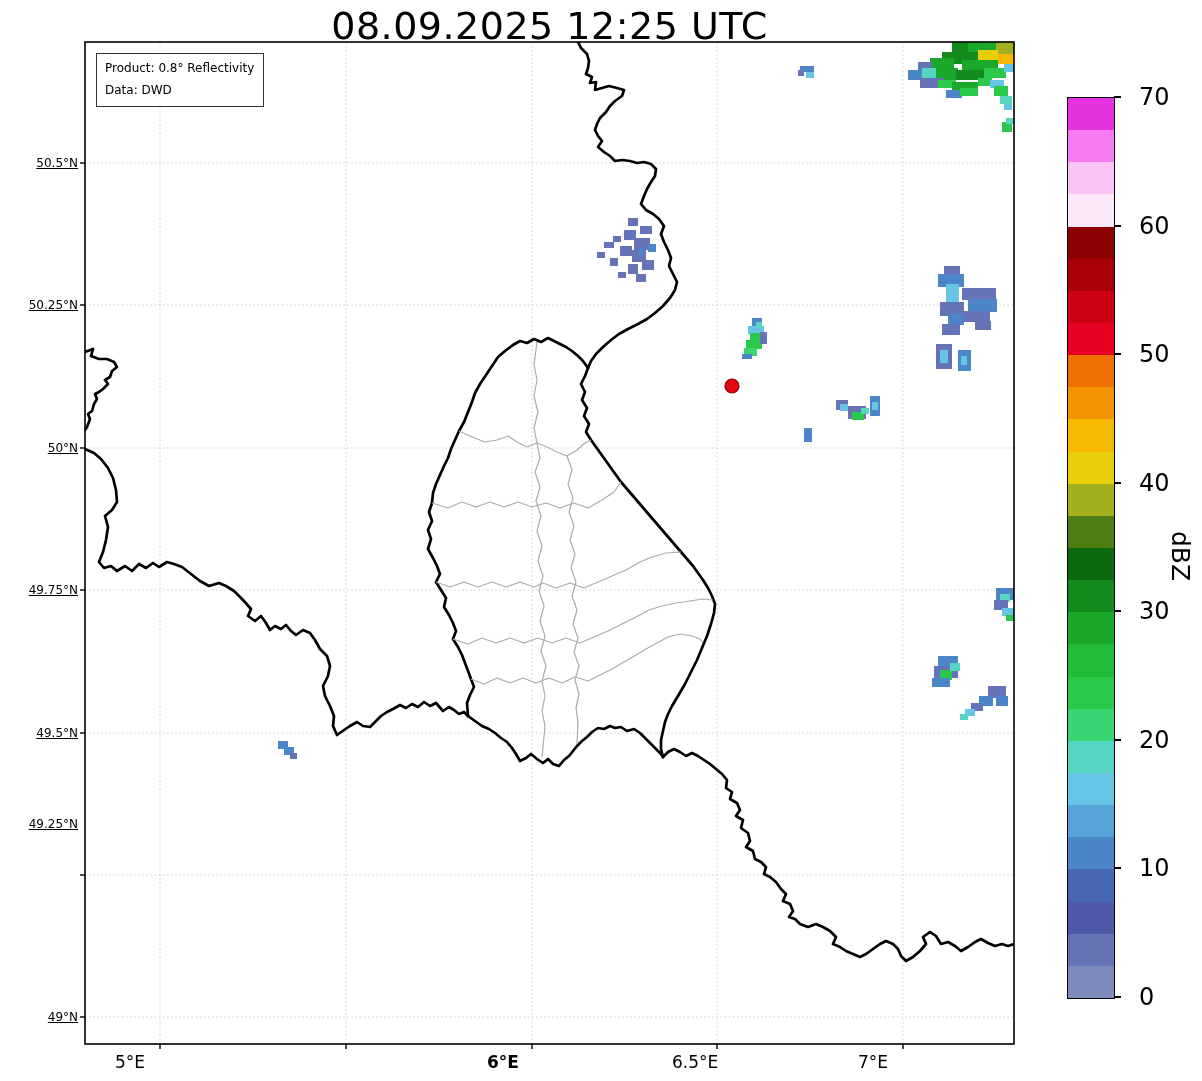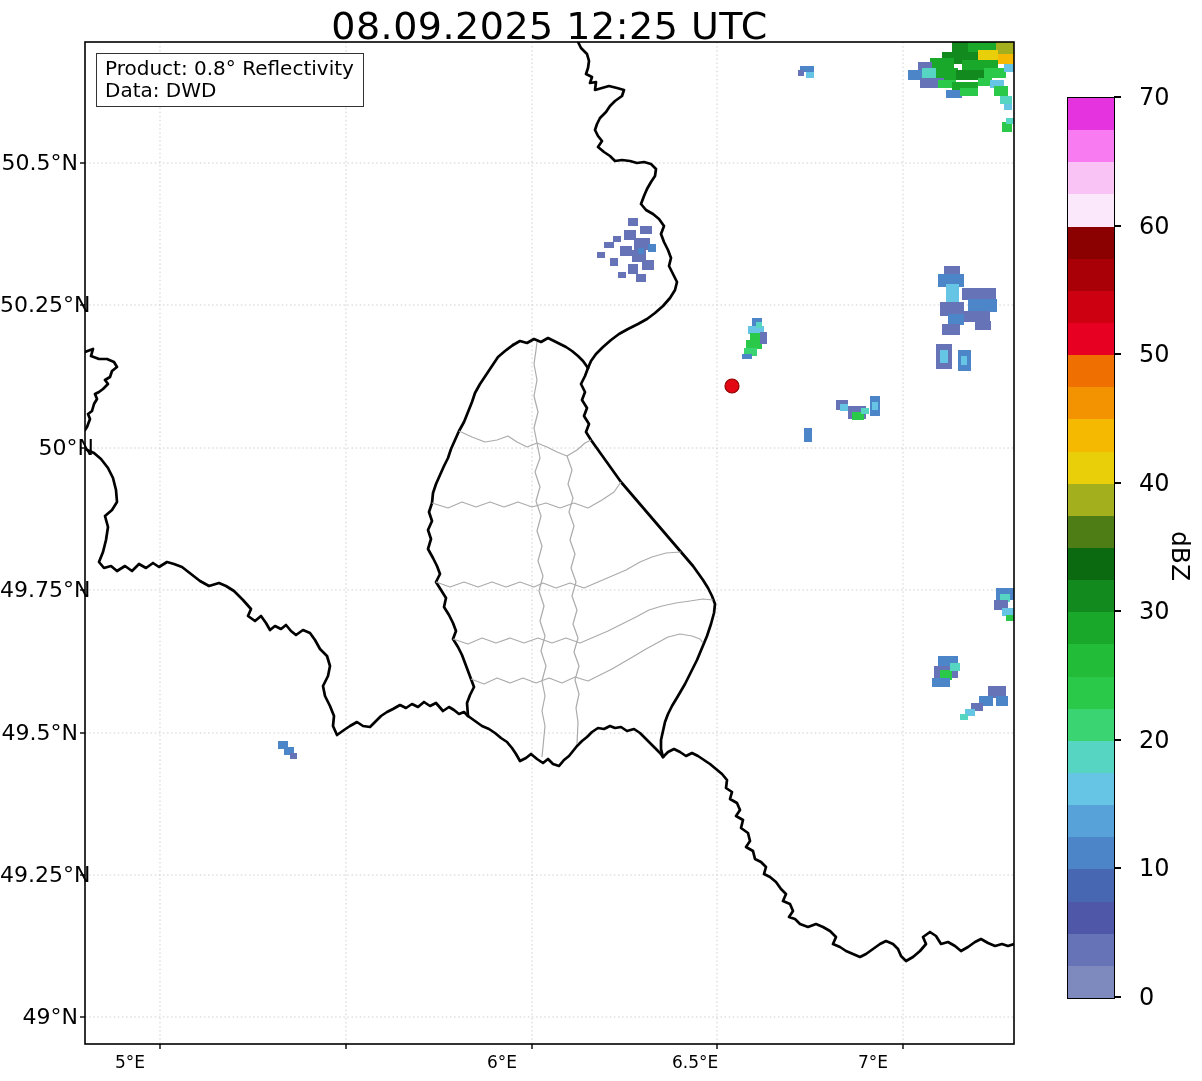--- a/index.html
+++ b/index.html
@@ -1,21 +1,21 @@
 <!DOCTYPE html>
 <html><head>
 <meta charset="utf-8">
 <style>
   html,body{margin:0;padding:0;background:#ffffff;}
   body{width:1202px;height:1081px;position:relative;font-family:"DejaVu Sans",sans-serif;color:#000;overflow:hidden;}
   .title{position:absolute;left:85px;top:4px;width:929px;text-align:center;font-size:38px;letter-spacing:0.5px;}
   .infobox{position:absolute;left:96px;top:53px;background:#fff;border:1.2px solid #333;padding:3px 9px 5px 8px;z-index:5;}
-  .infobox div{font-size:20px;line-height:22px;white-space:nowrap;}
+  .infobox div{font-size:12px;line-height:22px;white-space:nowrap;}
   svg#map-svg{position:absolute;left:0;top:0;}
-  .ylab{position:absolute;left:0;width:78px;text-align:right;font-size:22px;line-height:24px;}
+  .ylab{position:absolute;left:0;width:78px;text-align:right;font-size:12px;line-height:24px;text-decoration:underline;}
   .xlab{position:absolute;width:90px;text-align:left;font-size:17px;line-height:24px;}
   .cbar{position:absolute;border:1.2px solid #000;display:flex;flex-direction:column;}
   .cbar div{width:100%;flex:1 1 auto;}
   .cbtick{position:absolute;height:2px;width:7px;background:#000;}
   .cblab{position:absolute;font-size:24px;line-height:28px;margin-left:14px;}
   .dbz{position:absolute;left:1180px;top:556px;transform:translate(-50%,-50%) rotate(90deg);font-size:25px;white-space:nowrap;}
 </style>
 </head>
 <body>
 
@@ -183,30 +183,30 @@
       <line x1="80" y1="590" x2="85" y2="590"></line>
       <line x1="80" y1="733" x2="85" y2="733"></line>
       <line x1="80" y1="875" x2="85" y2="875"></line>
       <line x1="80" y1="1017" x2="85" y2="1017"></line>
     </g>
 </svg>
 
 <div id="ylabels">
     <div class="ylab" style="top: 151px;">50.5°N</div>
     <div class="ylab" style="top: 293px;">50.25°N</div>
-    <div class="ylab" style="top: 436px; padding-left: 16px;">50°N</div>
+    <div class="ylab" style="top: 436px;">50°N</div>
     <div class="ylab" style="top: 578px;">49.75°N</div>
     <div class="ylab" style="top: 721px;">49.5°N</div>
-    <div class="ylab" style="top: 863px;">49.25°N</div>
+    <div class="ylab" style="top: 812px;">49.25°N</div>
     <div class="ylab" style="top: 1005px;">49°N</div>
   </div>
 <div id="xlabels">
     <div class="xlab" style="left: 115px; top: 1050px;">5°E</div>
     <div class="xlab" style="left: 301px; top: 1092px;">5.5°E</div>
-    <div class="xlab" style="left: 487px; top: 1050px;">6°E</div>
+    <div class="xlab" style="left: 487px; top: 1050px; font-weight: bold;">6°E</div>
     <div class="xlab" style="left: 672px; top: 1050px;">6.5°E</div>
     <div class="xlab" style="left: 858px; top: 1050px;">7°E</div>
   </div>
 
 <div id="cbar" class="cbar" style="left: 1067px; top: 97px; width: 46px; height: 900px;">
     <div style="background: rgb(230, 51, 224);"></div>
     <div style="background: rgb(248, 123, 242);"></div>
     <div style="background: rgb(249, 196, 245);"></div>
     <div style="background: rgb(252, 232, 251);"></div>
     <div style="background: rgb(139, 0, 0);"></div>

